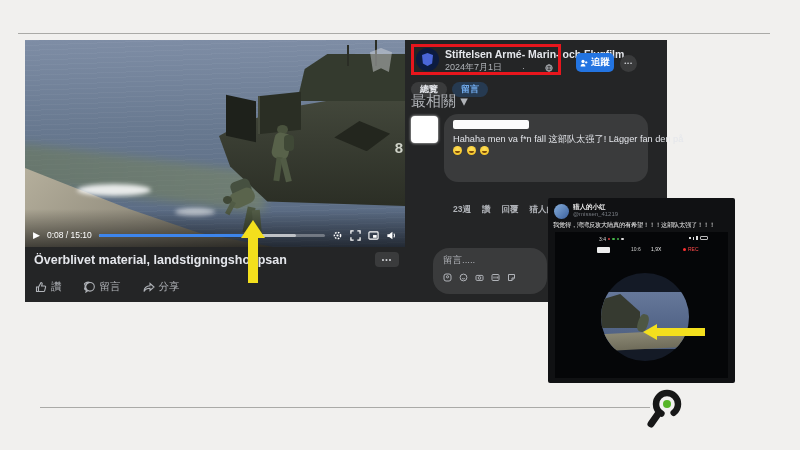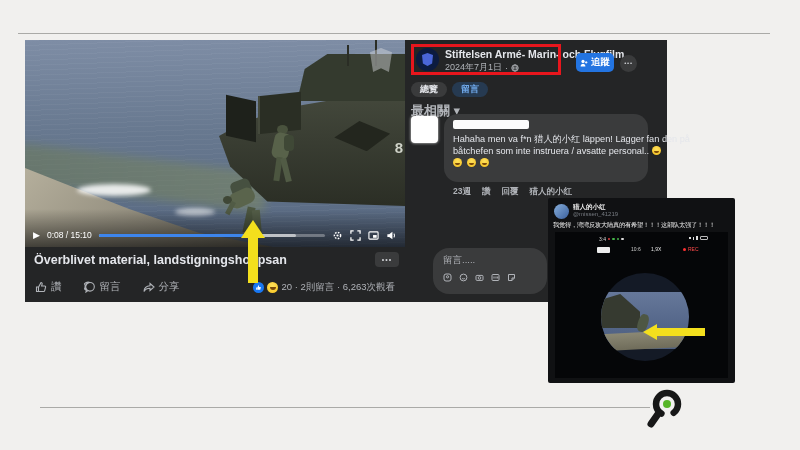--- a/index.html
+++ b/index.html
@@ -74,36 +74,36 @@
   .badge-like { background:#1877f2; }
   .badge-haha { background:radial-gradient(circle at 50% 35%,#ffe15c,#f7c31d); position:relative; }
   .badge-haha::after { content:""; position:absolute; left:2.5px; top:5px; width:6px; height:3px; border-radius:0 0 6px 6px; background:#7a4a0a; }
 
   
   #fb-right { left:380px; top:0; width:262px; height:262px; background:#242526; }
   .red-box { left:6px; top:4px; width:150px; height:31px; border:3px solid #e8161d; z-index:2; }
   .page-avatar { left:11px; top:8px; width:23px; height:23px; border-radius:50%; background:#0c1b3f; display:flex; align-items:center; justify-content:center; }
   .page-shield { width:11px; height:13px; background:#4a66d8; clip-path:polygon(50% 0,100% 15%,92% 80%,50% 100%,8% 80%,0 15%); }
   .page-name { left:40px; top:8px; color:#e4e6eb; font-size:10.5px; font-weight:700; white-space:nowrap; }
-  .page-date { left:40px; top:21px; color:#b0b3b8; font-size:9px; display:flex; align-items:center; gap:3px; }
+  .page-date { left:40px; top:21px; color:#b0b3b8; font-size:9px; display:flex; align-items:center; gap:20px; }
   .globe-ic { display:inline-flex; width:8px; height:8px; }
   .follow-btn { left:171px; top:13px; width:38px; height:19px; background:#2374e1; border-radius:5px; color:#fff; font-size:9.5px; font-weight:700; display:flex; align-items:center; justify-content:center; gap:3px; }
   .follow-ic { display:inline-flex; width:8px; height:8px; }
   .more-circle { left:215px; top:15px; width:17px; height:17px; border-radius:50%; background:#3a3b3c; color:#cfd1d5; font-size:6px; line-height:17px; text-align:center; letter-spacing:.8px; }
   .tab { top:42px; height:15px; border-radius:99px; font-size:9px; font-weight:700; display:flex; align-items:center; justify-content:center; padding:0 9px; }
   #tab-overview { left:6px; background:#3a3b3c; color:#e4e6eb; }
   #tab-comments { left:47px; background:#263a51; color:#6fa8ea; }
-  .sort-row { left:6px; top:62px; color:#b0b3b8; font-size:13px; font-weight:700; }
+  .sort-row { left:6px; top:52px; color:#b0b3b8; font-size:15px; font-weight:400; }
   .cmt-avatar { left:6px; top:76px; width:27px; height:27px; background:#fff; border-radius:4px; box-shadow:0 0 3px rgba(255,255,255,.9); }
   .cmt-bubble { left:39px; top:74px; width:204px; height:68px; background:#3a3b3c; border-radius:14px; padding:6px 9px; }
   .blur-name { width:76px; height:9px; background:#fcfcfc; border-radius:2px; filter:blur(.6px); margin-bottom:4px; }
   .cmt-line { color:#e4e6eb; font-size:9.2px; line-height:12px; white-space:nowrap; }
   .emoji-face { display:inline-block; width:9px; height:9px; border-radius:50%; background:radial-gradient(circle at 50% 35%,#ffe15c,#f2bc1a); position:relative; vertical-align:-1px; margin-right:2px; }
   .emoji-face::after { content:""; position:absolute; left:2px; top:4.5px; width:5px; height:2.5px; border-radius:0 0 5px 5px; background:#7a4a0a; }
-  .cmt-meta { left:48px; top:146px; display:flex; gap:11px; color:#b0b3b8; font-size:8.5px; font-weight:700;align-items:center; }
+  .cmt-meta { left:48px; top:164px; display:flex; gap:11px; color:#b0b3b8; font-size:8.5px; font-weight:700;align-items:center; }
   .composer { left:28px; top:208px; width:114px; height:46px; background:#3a3b3c; border-radius:16px; padding:6px 10px; }
   .composer-ph { color:#b0b3b8; font-size:9.5px; }
   .composer-icons { margin-top:6px; display:flex; gap:7px; }
   .cicon { display:inline-flex; width:9px; height:9px; }
   .cicon svg { width:100%; height:100%; }
 
   
   #main-arrow { left:25px; top:40px; width:380px; height:262px; z-index:5; pointer-events:none; }
   #main-arrow .head { position:absolute; left:216px; top:180px; width:0; height:0; border-left:12px solid transparent; border-right:12px solid transparent; border-bottom:18px solid #f3df1d; }
   #main-arrow .shaft { position:absolute; left:223px; top:197px; width:10px; height:46px; background:#f3df1d; }
@@ -242,29 +242,20 @@
       <span>留言</span>
     </span>
     <span class="act-btn">
       <span class="act-ic">
         <svg viewBox="0 0 12 12" fill="none" stroke="#b0b3b8" stroke-width="1.1">
             <path d="M7 2.5 11 6 7 9.5V7.3C3.8 7.3 2 8.6 1 10.5 1.2 7 3.5 4.8 7 4.7z"></path>
           </svg>
       </span>
       <span>分享</span>
     </span>
-    <span class="stats-row">
-      <span class="badge badge-like">
-        <svg viewBox="0 0 12 12" width="7" height="7">
-            <path d="M2 6h1.6v4H2zM4 10V5.8L6 2c.8 0 1.2.6 1 1.4L6.6 5h2.6c.6 0 1 .5.8 1l-.9 3.3c-.1.4-.4.7-.8.7H4z" fill="#fff"></path>
-          </svg>
-      </span>
-      <span class="badge badge-haha"></span>
-      <span>20 · 2則留言 · 6,263次觀看</span>
-    </span>
   </div>
 
   <div class="abs" id="fb-right">
     <div class="abs red-box"></div>
     <div class="abs page-avatar">
       <div class="page-shield"></div>
     </div>
     <div class="abs page-name">Stiftelsen Armé- Marin- och Flygfilm</div>
     <div class="abs page-date">
       <span>2024年7月1日</span>
@@ -290,25 +281,21 @@
     <div class="abs more-circle">•••</div>
 
     <div class="abs tab" id="tab-overview">總覽</div>
     <div class="abs tab" id="tab-comments">留言</div>
 
     <div class="abs sort-row">最相關 ▾</div>
 
     <div class="abs cmt-avatar"></div>
     <div class="abs cmt-bubble">
       <div class="blur-name"></div>
-      <div class="cmt-line">Hahaha men va f*n 猎人的小红 läppen! Lägger fan den på</div>
-      <div class="cmt-line">
-        <span>båtchefen som inte instruera / avsatte personal..</span>
-        <span class="emoji-face"></span>
-      </div>
+      <div class="cmt-line">Hahaha men va f*n fäll 这部队太强了! Lägger fan den på</div>
       <div class="cmt-line">
         <span class="emoji-face"></span>
         <span class="emoji-face"></span>
         <span class="emoji-face"></span>
       </div>
     </div>
     <div class="abs cmt-meta">
       <span>23週</span>
       <span>讚</span>
       <span>回覆</span>

